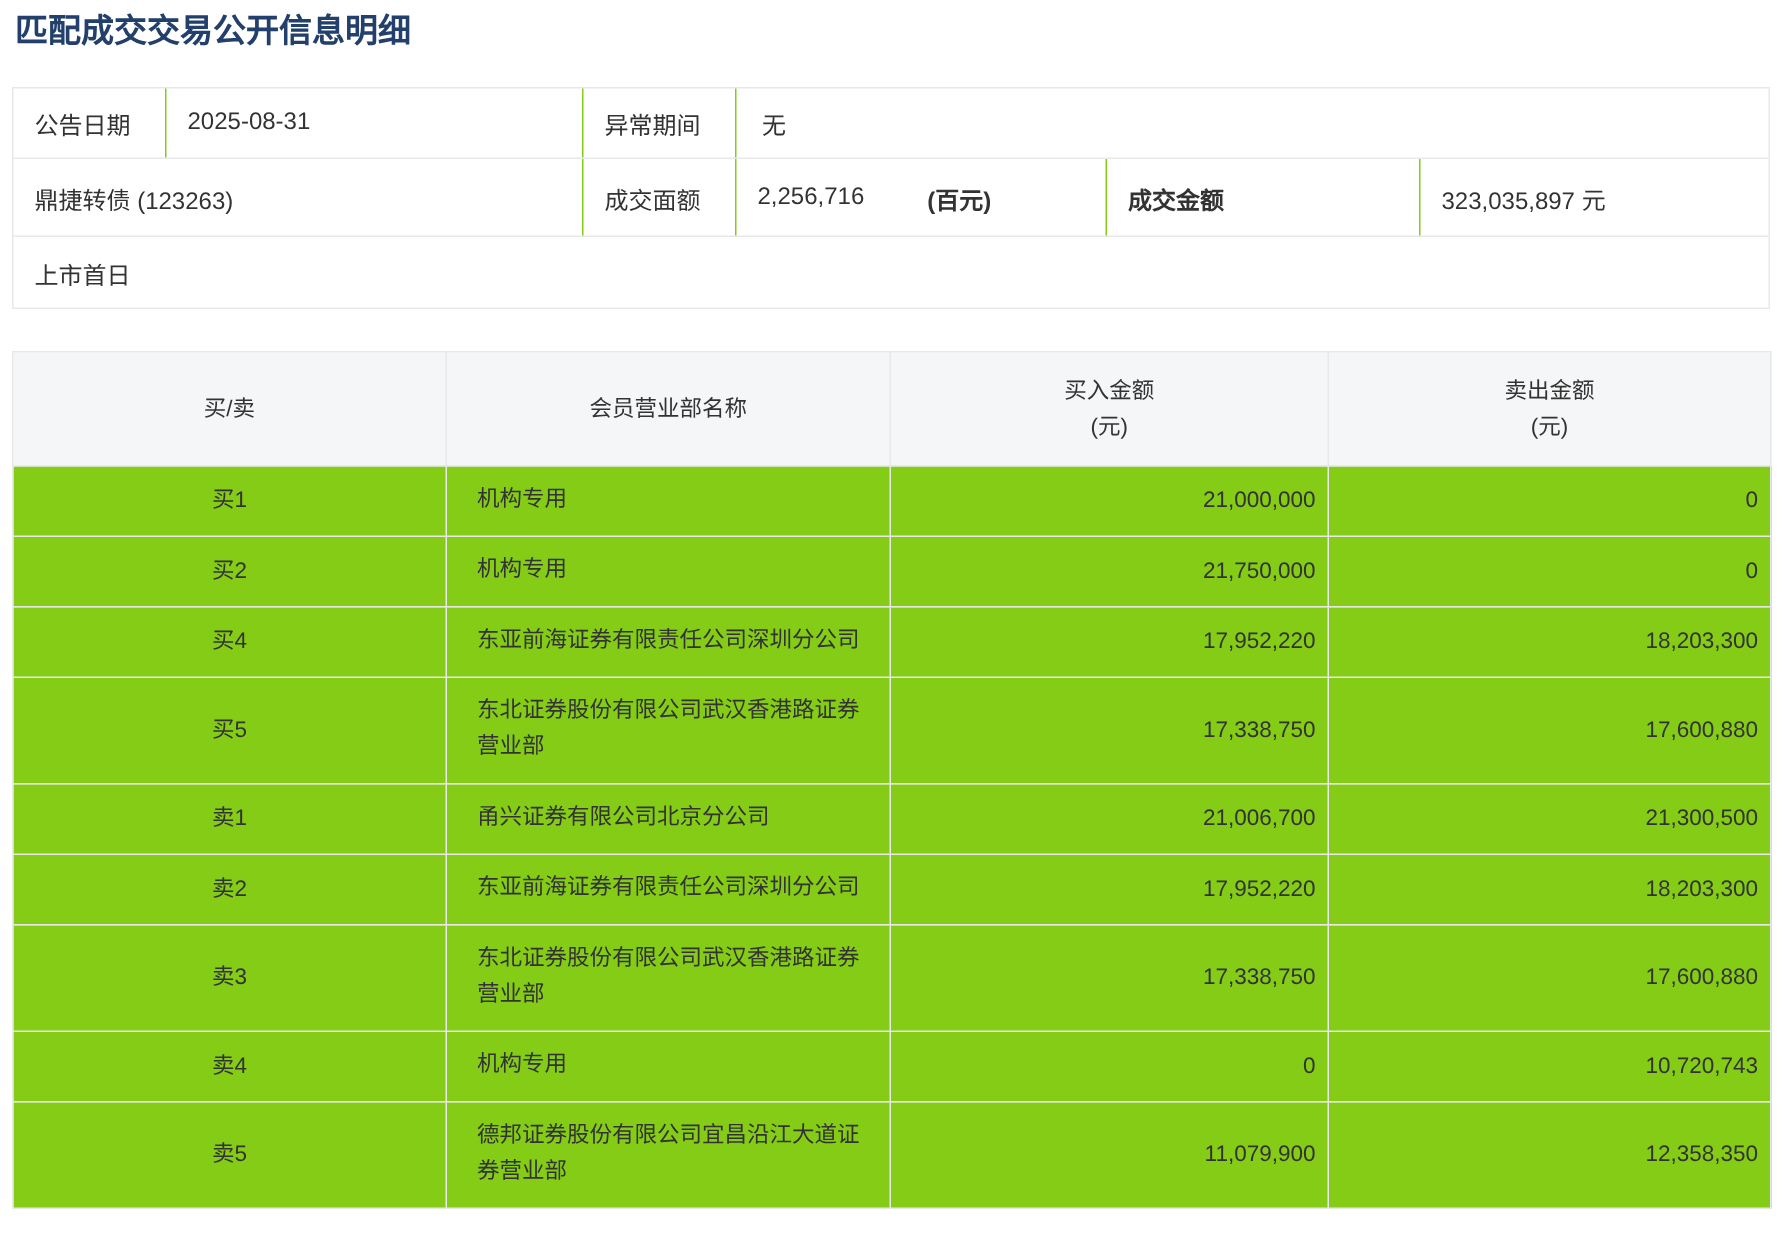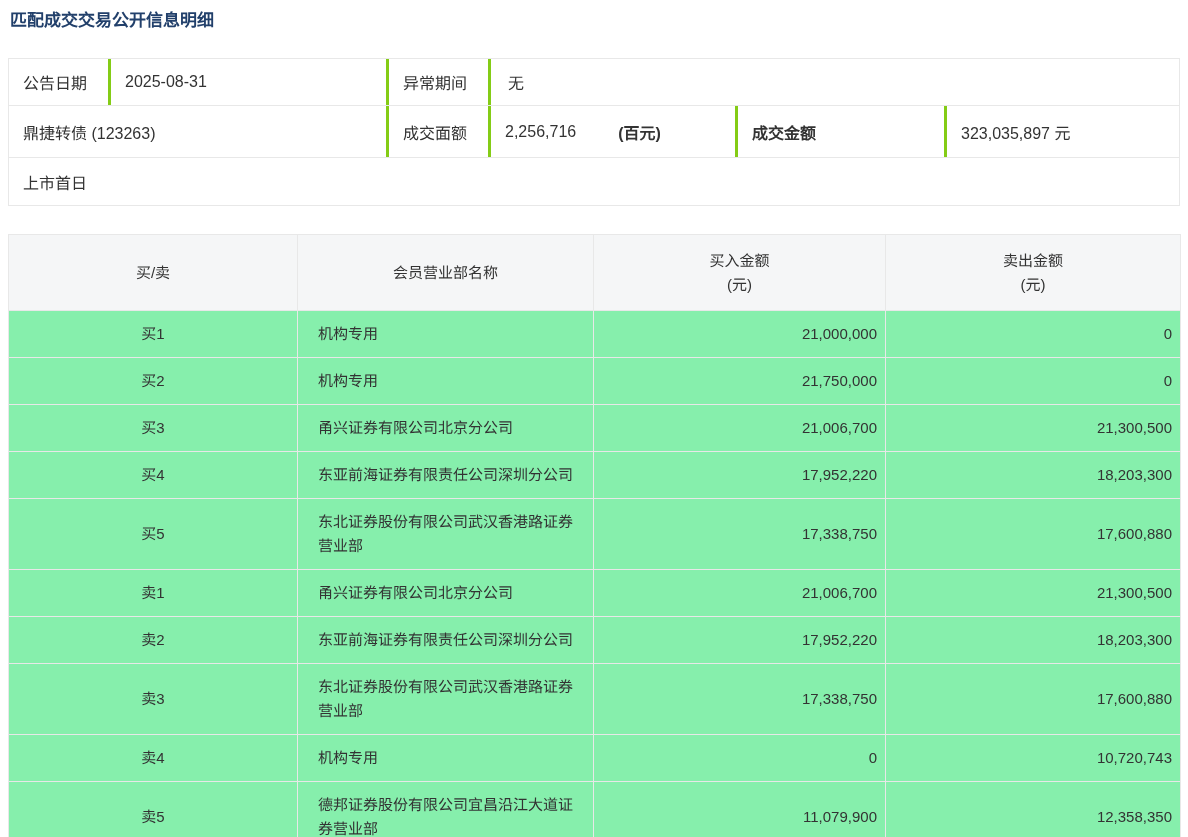--- a/index.html
+++ b/index.html
@@ -6,21 +6,21 @@
   html, body {
     width: 1188px;
     background: #ffffff;
     font-family: "Liberation Sans", "DejaVu Sans", sans-serif;
     color: #333333;
   }
   .page { width: 1188px; padding: 8px; }
 
   
   .page-title {
-    font-size: 17px;
+    font-size: 22px;
     font-weight: bold;
     color: #22406b;
     margin: 2px 0 0 2px;
     line-height: 22px;
   }
 
   
   .info-box {
     margin-top: 26px;
     width: 1172px;
@@ -35,21 +35,21 @@
   .info-row-1 { height: 46px; }
   .info-row-2 { height: 52px; }
   .info-row-3 { height: 48px; }
   .info-cell {
     height: 100%;
     display: flex;
     align-items: center;
     padding-left: 14px;
     flex: 0 0 auto;
   }
-  .info-cell.divided { border-right: 3px solid #84cc16; }
+  .info-cell.divided { border-right: 1px solid #84cc16; }
   .info-cell.grow { flex: 1 1 auto; }
   .w-label-sm  { width: 102px; }
   .w-date      { width: 278px; }
   .w-security  { width: 380px; }
   .w-face-val  { width: 247px; gap: 28px; }
   .w-turn-lab  { width: 209px; font-weight: bold; }
   .pl-lg { padding-left: 17px; }
   .unit { margin-left: 14px; font-weight: bold; }
 
   
@@ -72,24 +72,24 @@
   .trade-table thead th {
     background: #f5f6f7;
     height: 76px;
     text-align: center;
     line-height: 24px;
     color: #333333;
   }
   .trade-table tbody td {
     padding: 11px 10px;
     line-height: 24px;
-    background: #86efac;
+    background: #84cc16;
   }
   .trade-table td.cell-side { text-align: center; }
-  .trade-table td.cell-branch { text-align: left; padding-left: 20px; padding-right: 16px; }
+  .trade-table td.cell-branch { text-align: left; padding-left: 20px; padding-right: 16px; font-family: Liberation Mono, monospace; }
   .trade-table td.cell-buy, .trade-table td.cell-sell { text-align: right; padding-right: 8px; }
 </style>
 </head>
 <body>
 
 <div class="page">
 
   <h1 class="page-title">匹配成交交易公开信息明细</h1>
 
   <div class="info-box">
@@ -143,26 +143,20 @@
     <td class="cell-sell">0</td>
   </tr>
 
   <tr>
     <td class="cell-side">买2</td>
     <td class="cell-branch">机构专用</td>
     <td class="cell-buy">21,750,000</td>
     <td class="cell-sell">0</td>
   </tr>
 
-  <tr>
-    <td class="cell-side">买3</td>
-    <td class="cell-branch">甬兴证券有限公司北京分公司</td>
-    <td class="cell-buy">21,006,700</td>
-    <td class="cell-sell">21,300,500</td>
-  </tr>
 
   <tr>
     <td class="cell-side">买4</td>
     <td class="cell-branch">东亚前海证券有限责任公司深圳分公司</td>
     <td class="cell-buy">17,952,220</td>
     <td class="cell-sell">18,203,300</td>
   </tr>
 
   <tr>
     <td class="cell-side">买5</td>

